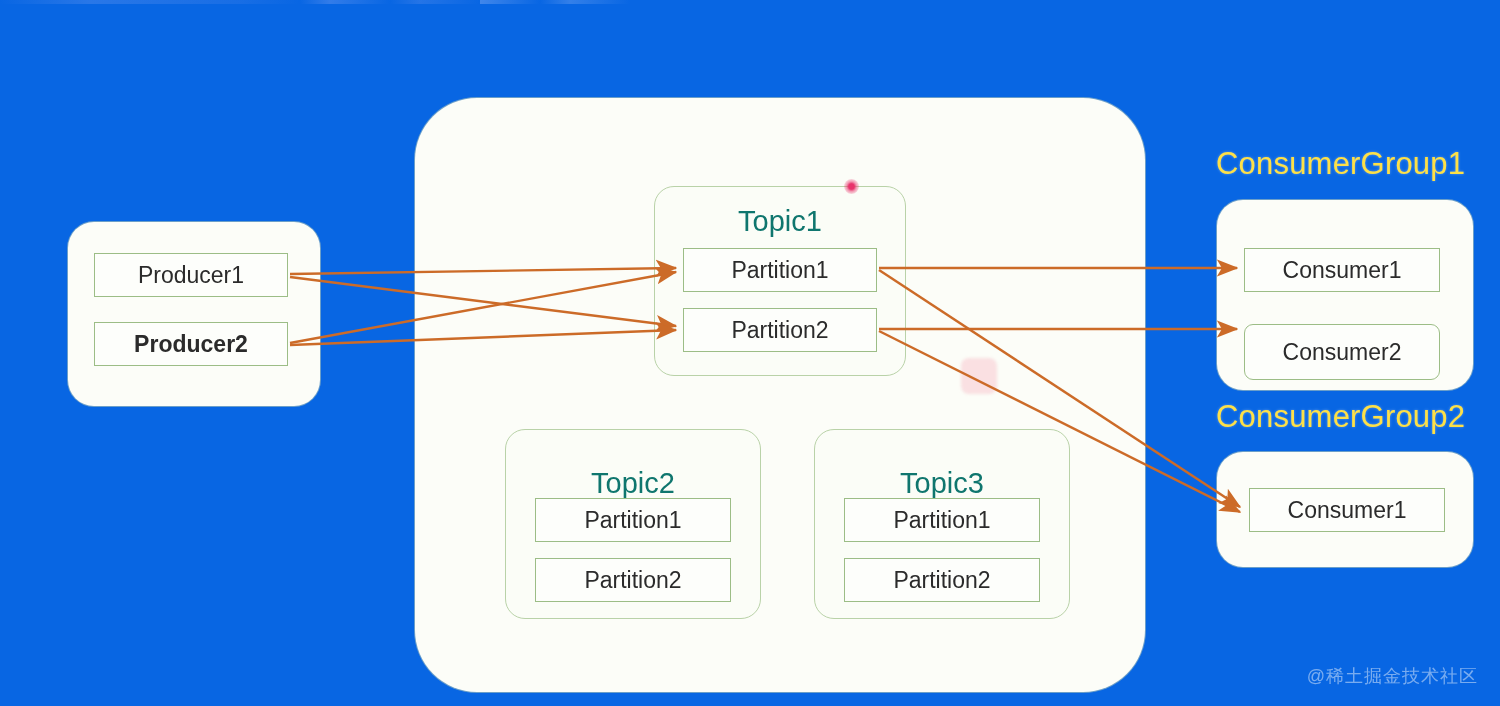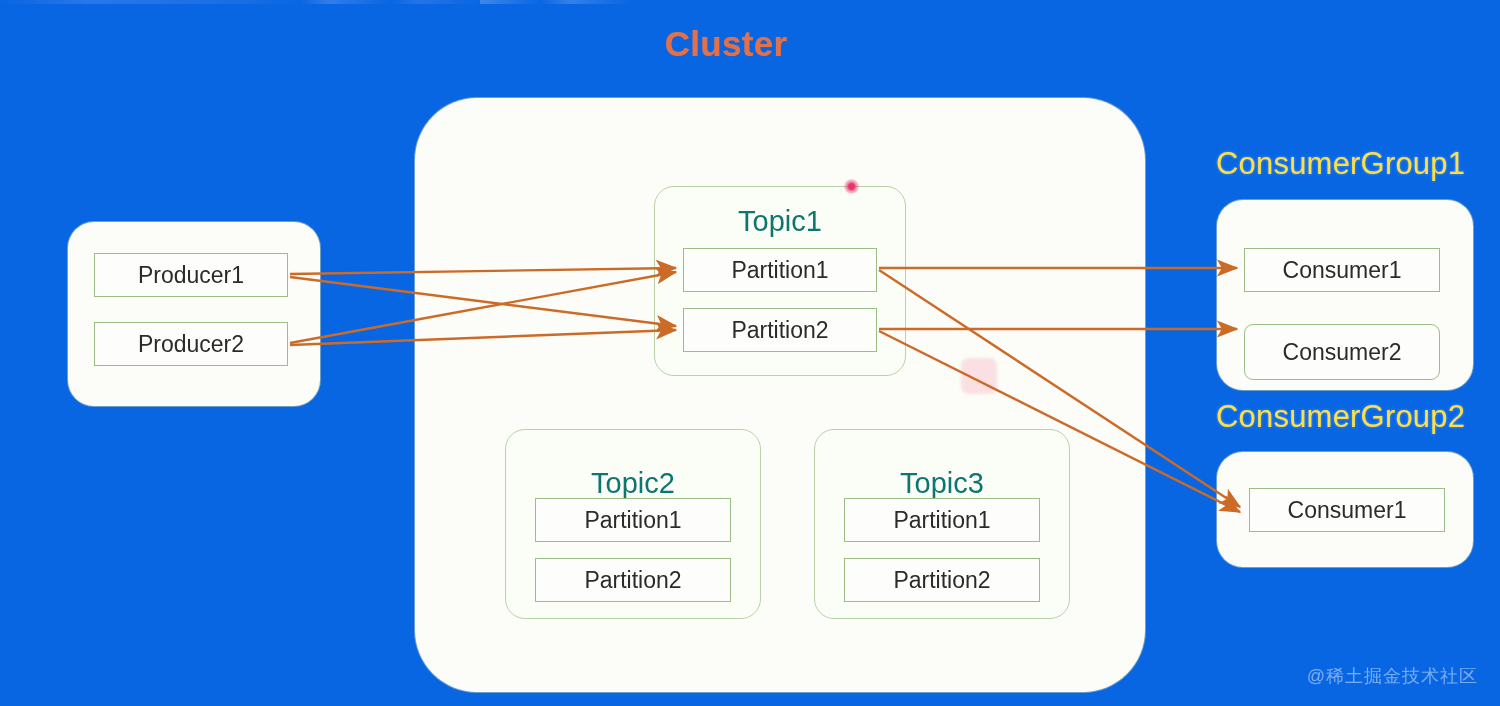--- a/index.html
+++ b/index.html
@@ -112,21 +112,21 @@
     display: flex;
     align-items: center;
     justify-content: center;
     font-size: 23px;
     color: #2b2b2b;
     white-space: nowrap;
   }
 
   
   .cell.p1 { left: 94px; top: 253px; width: 194px; height: 44px; }
-  .cell.p2 { left: 94px; top: 322px; width: 194px; height: 44px; }
+  .cell.p2 { left: 94px; top: 322px; width: 194px; height: 44px; font-weight: bold; }
 
   
   .cell.t1p1 { left: 683px; top: 248px; width: 194px; height: 44px; }
   .cell.t1p2 { left: 683px; top: 308px; width: 194px; height: 44px; }
 
   
   .cell.t2p1 { left: 535px; top: 498px; width: 196px; height: 44px; }
   .cell.t2p2 { left: 535px; top: 558px; width: 196px; height: 44px; }
 
   
@@ -179,21 +179,20 @@
     white-space: nowrap;
   }
 </style>
 </head>
 <body>
 
 <div id="canvas">
 
   <div class="top-artifact"></div>
 
-  <div class="cluster-title">Cluster</div>
 
   <div class="panel cluster-panel"></div>
 
   <div class="panel producer-panel"></div>
 
   <div class="cell p1">
     <span>Producer1</span>
   </div>
   <div class="cell p2">
     <span>Producer2</span>

